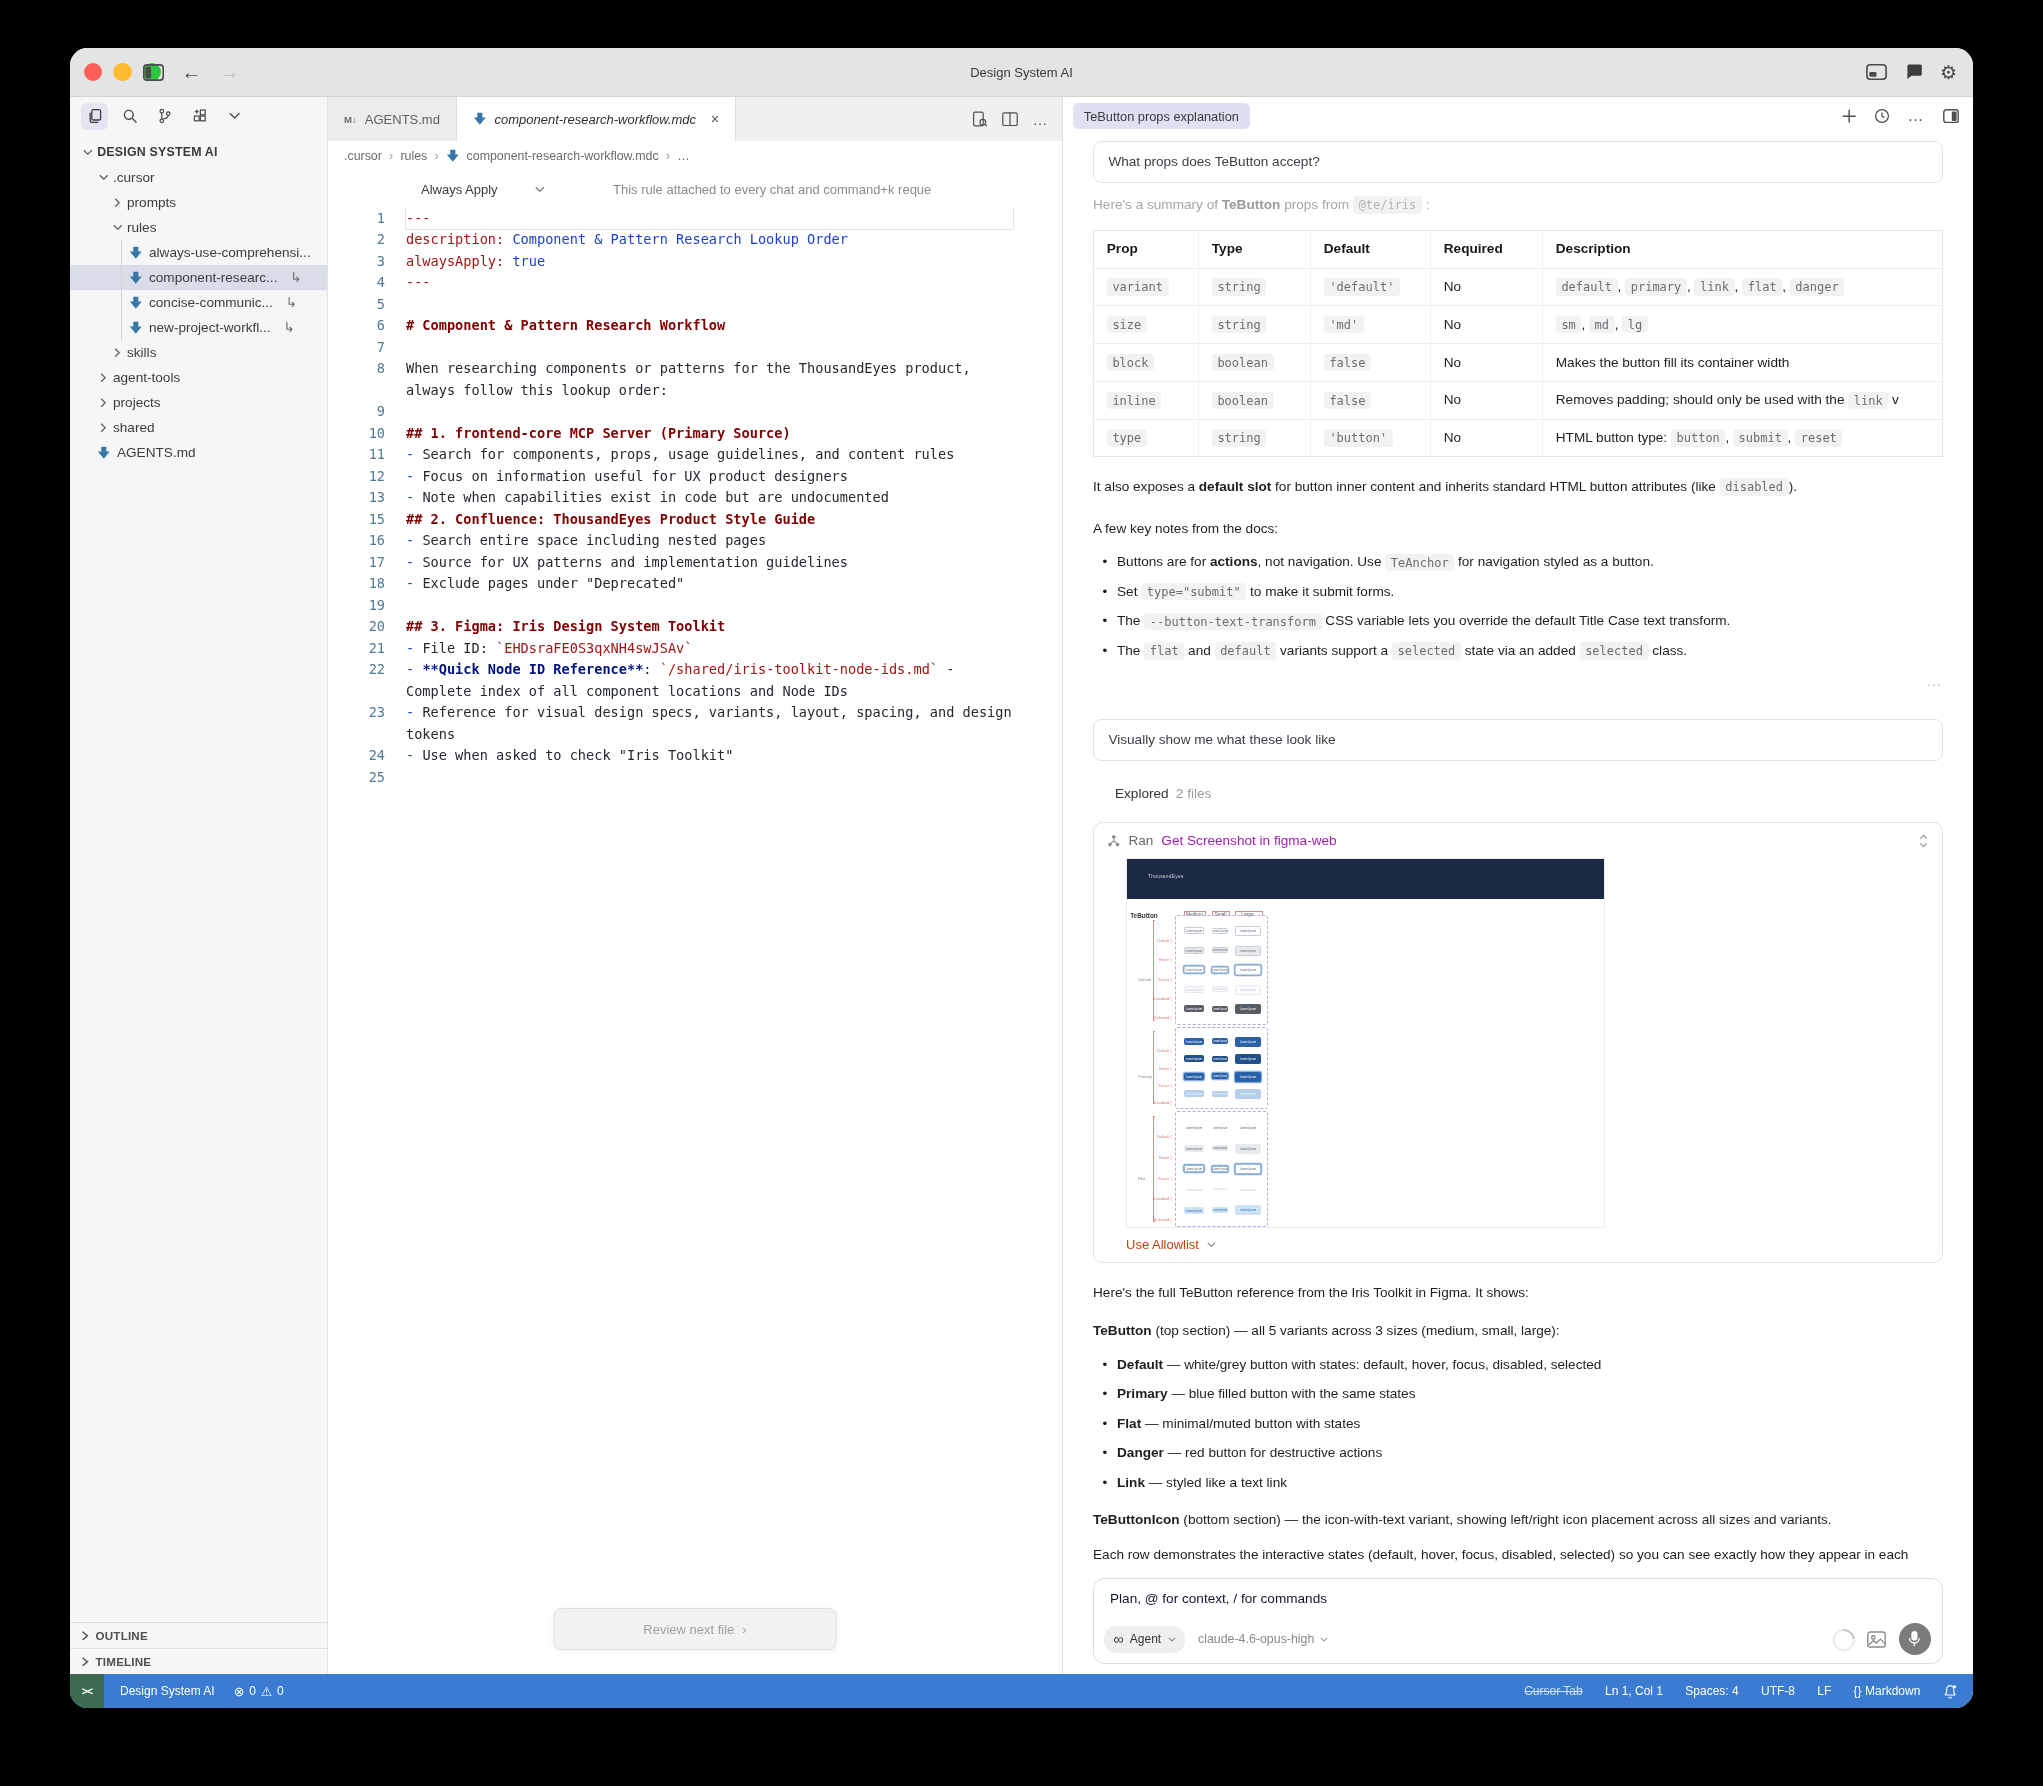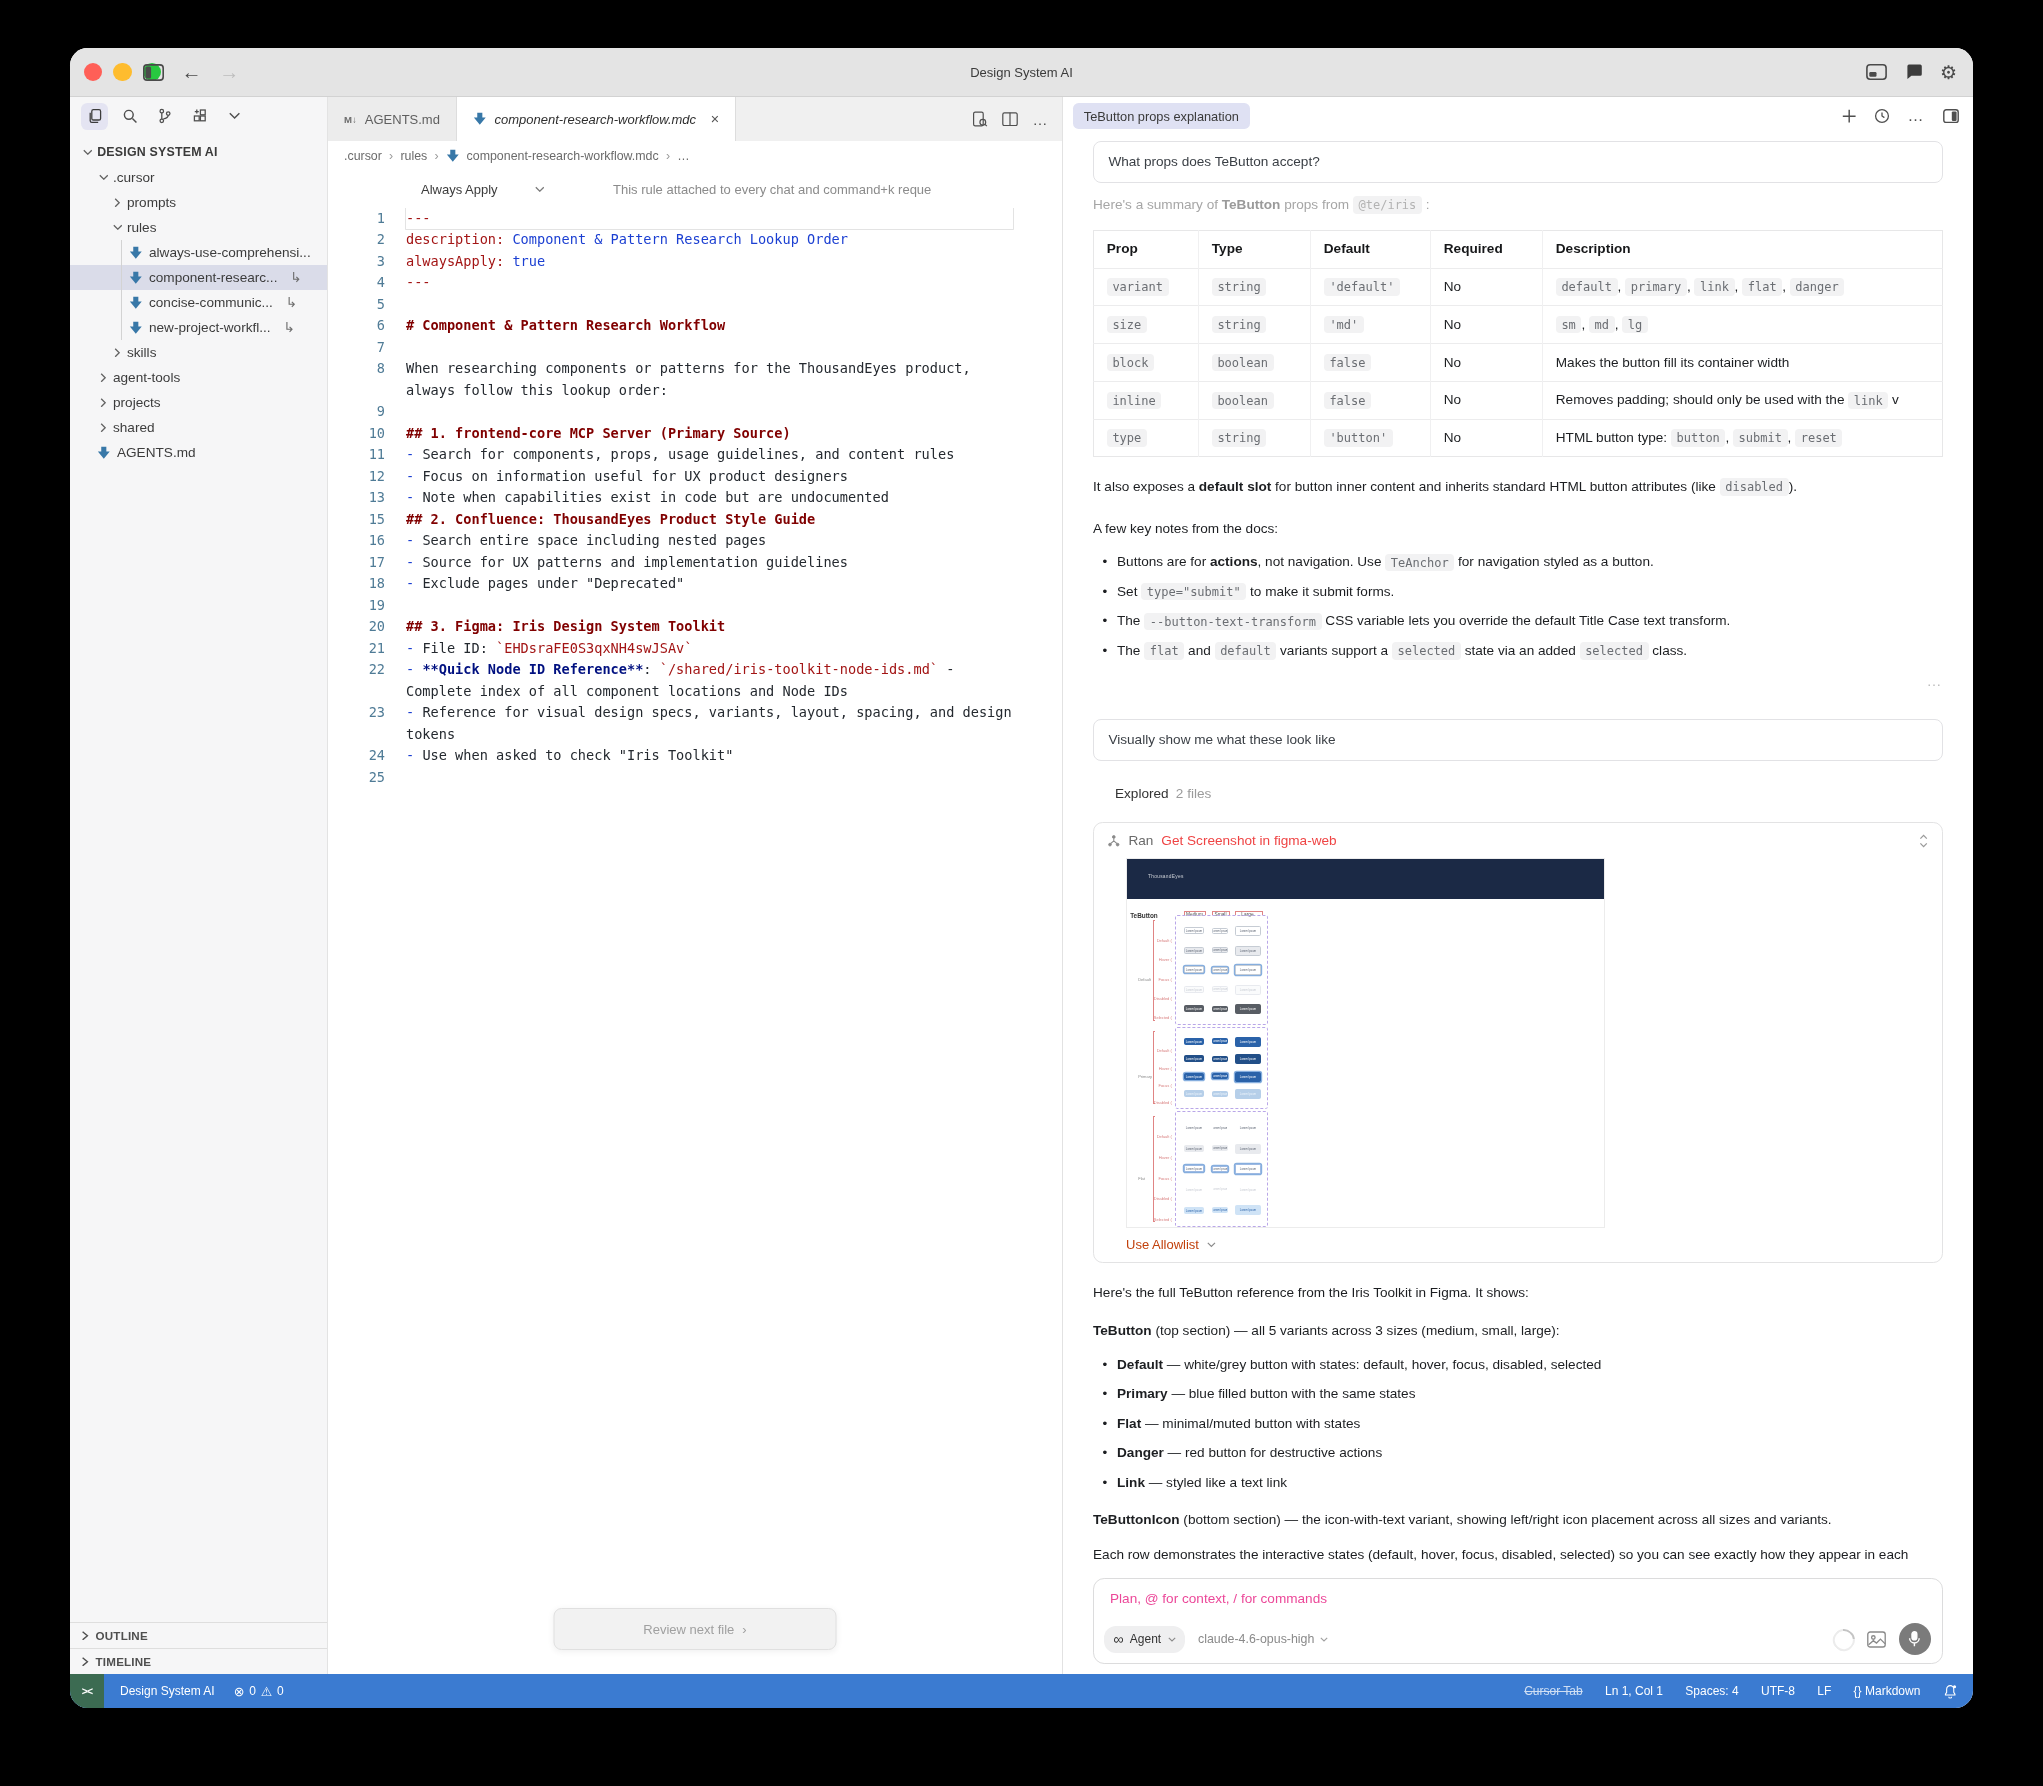--- a/index.html
+++ b/index.html
@@ -92,41 +92,41 @@
   .bullet{display:flex;margin-top:5.6px;line-height:24px;}
   .bullet .dot{width:24px;text-align:center;flex:0 0 auto;color:#1c1e21;}
   .bullet .bt{flex:1;}
   .more-row{display:flex;justify-content:flex-end;margin-top:6.4px;color:#bdbdbd;font-size:15px;letter-spacing:1.6px;height:17.6px;}
   .explored{margin-top:21px;display:flex;gap:7.2px;align-items:baseline;}
   .explored .e1{color:#333;margin-left:22px;}
   .explored .e2{color:#9b9b9b;}
   .toolcard{border:0.8px solid #e3e3e4;border-radius:9.6px;margin-top:16px;}
   .tc-head{height:35px;display:flex;align-items:center;gap:8px;padding:0 12.8px;}
   .tc-ran{color:#6a6a6a;}
-  .tc-title{color:#ef4444;}
+  .tc-title{color:#a21caf;}
   .tc-unfold{margin-left:auto;color:#8a8a8a;display:flex;}
   .tc-allow{height:34px;display:flex;align-items:center;gap:8px;padding-left:32px;color:#c2410c;font-size:13px;}
   
   .figma{width:477px;height:368px;margin-left:32px;border:0.8px solid #ececec;overflow:hidden;position:relative;background:#fff;}
   .fg-head{height:40px;background:#1b2945;color:#fff;padding:6.4px 0 0 21px;box-sizing:border-box;}
   .fg-brand{font-size:4.8px;opacity:.75;letter-spacing:0.3px;}
   .fg-title{font-size:12px;font-weight:700;margin-top:2.4px;}
   .fg-label{position:absolute;left:3.2px;top:45px;font-size:6.4px;font-weight:700;color:#333;}
   .fg-colhead{position:absolute;font-size:4.8px;color:#555;text-align:center;width:35px;}
   .fg-colbr{position:absolute;height:3.2px;border:0.8px solid #e08484;border-bottom:none;}
   .fg-box{position:absolute;left:48px;width:93px;border:0.8px dashed #b9a7e8;border-radius:2.4px;box-sizing:border-box;}
   .fg-gname{position:absolute;font-size:4px;color:#8a8a8a;}
   .fg-gbr{position:absolute;width:2.4px;border:0.8px solid #e08484;border-right:none;box-sizing:border-box;}
   .fg-rowlbl{position:absolute;font-size:4px;color:#d98080;text-align:right;width:32px;}
   .fg-btn{position:absolute;border-radius:1.6px;border:0.8px solid transparent;display:flex;align-items:center;
           justify-content:center;font-size:2.8px;overflow:hidden;white-space:nowrap;box-sizing:border-box;}
   
   .chat-input-wrap{flex:0 0 auto;padding:6.4px 30px 9.6px;}
   .chat-input{border:0.8px solid #dcdcdd;border-radius:11.2px;height:86px;position:relative;box-sizing:border-box;}
-  .ci-ph{position:absolute;left:16px;top:11.2px;font-size:13.6px;color:#ec4899;}
+  .ci-ph{position:absolute;left:16px;top:11.2px;font-size:13.6px;color:#0f172a;}
   .ci-bottom{position:absolute;left:9.6px;right:11.2px;bottom:8px;display:flex;align-items:center;gap:12.8px;}
   .agent-pill{background:#efeff0;border-radius:12px;height:27px;display:flex;align-items:center;gap:6.4px;
               padding:0 9.6px;font-size:12px;color:#333;}
   .model{font-size:12.4px;color:#8a8a8a;display:flex;align-items:center;gap:5.6px;}
   .ci-icons{margin-left:auto;display:flex;align-items:center;gap:12.8px;}
   .arc{width:17.6px;height:17.6px;border-radius:50%;border:2.4px solid #ececec;border-top-color:#c4c4c4;transform:rotate(40deg);}
   .mic-circle{width:32px;height:32px;border-radius:50%;background:#7b7b7b;display:flex;align-items:center;justify-content:center;}
   
   .statusbar{height:34px;flex:0 0 auto;background:#3b7bd1;display:flex;align-items:center;color:#fff;font-size:12px;}
   .sb-remote{width:34px;height:100%;background:#3c6b52;display:flex;align-items:center;justify-content:center;

